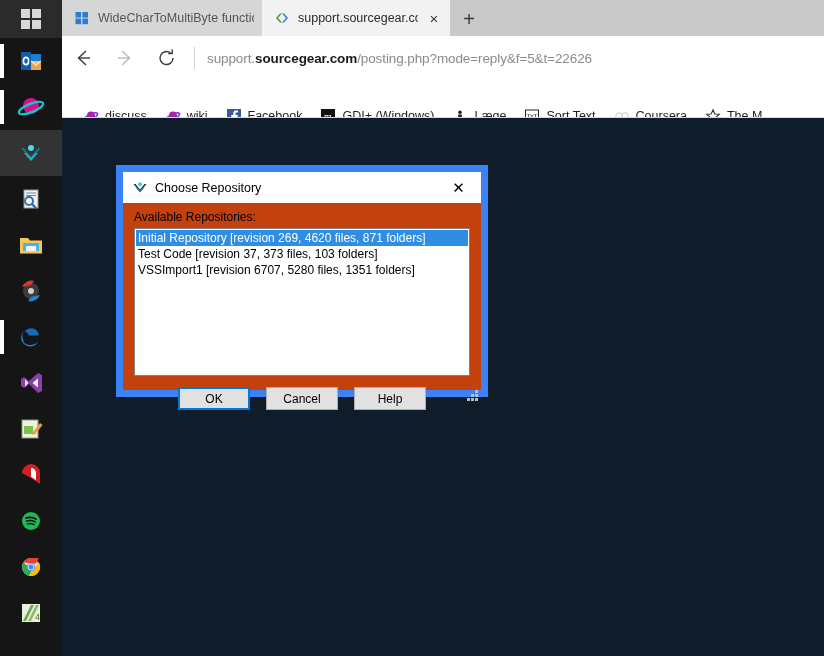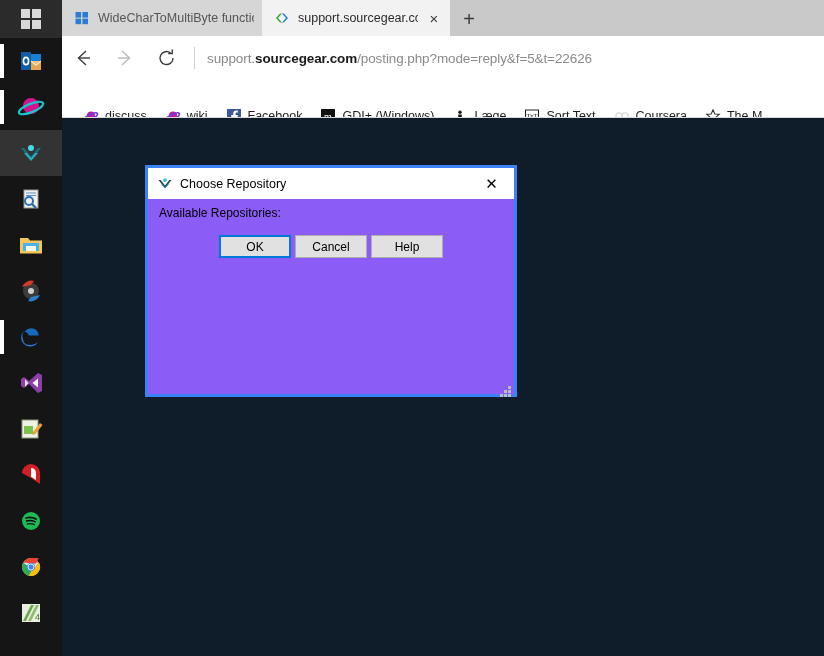--- a/index.html
+++ b/index.html
@@ -146,26 +146,25 @@
     margin-top: 35px;
   }
   .bm-label { font-size: 12.5px; color: #1d1d1d; }
   .bm-ico { width: 16px; height: 16px; flex: 0 0 16px; position: relative; }
 
   
   #dialog {
     position: absolute;
     left: 116px; top: 165px;
     width: 372px; height: 232px;
-    background: #8b5cf6;
-    border: 3px solid #3b82f6;
+    background: #c2410c;
+    border: 7px solid #3b82f6;
     box-shadow: 0 0 0 0 rgba(0,0,0,0);
     z-index: 40;
     font-size: 12px;
-    margin-left: 29px;
   }
   #dialog-titlebar {
     height: 31px;
     background: #ffffff;
     display: flex; align-items: center;
     padding-left: 9px;
   }
   #dialog-icon { width: 16px; height: 16px; flex: 0 0 16px; margin-right: 7px; position: relative; }
   #dialog-title { font-size: 12.5px; color: #000; flex: 1; }
   #dialog-close {
@@ -193,21 +192,21 @@
     color: #000;
     padding-left: 2px;
     white-space: nowrap;
     cursor: default;
   }
   .repo-item.selected { background: #2f8de4; color: #ffffff; }
 
   #dialog-buttons {
     display: flex;
     justify-content: center;
-    gap: 4px;
+    gap: 16px;
     margin-top: 11px;
   }
   .dlgbtn {
     width: 72px; height: 23px;
     background: #e1e1e1;
     border: 1px solid #adadad;
     font-size: 12px;
     color: #000;
     font-family: "Liberation Sans", sans-serif;
     cursor: pointer;
@@ -545,20 +544,25 @@
       </svg>
     </span>
     <span id="dialog-title">Choose Repository</span>
     <span id="dialog-close">✕</span>
   </div>
 
   <div id="dialog-body">
 
     <div id="avail-label">Available Repositories:</div>
 
+    <div id="repo-list">
+      <div class="repo-item selected">Initial Repository [revision 269, 4620 files, 871 folders]</div>
+      <div class="repo-item">Test Code [revision 37, 373 files, 103 folders]</div>
+      <div class="repo-item">VSSImport1 [revision 6707, 5280 files, 1351 folders]</div>
+    </div>
 
     <div id="dialog-buttons">
       <button class="dlgbtn default">OK</button>
       <button class="dlgbtn">Cancel</button>
       <button class="dlgbtn">Help</button>
     </div>
 
     <div id="resize-grip">
       <i class="blank"></i>
         <i class="blank"></i>

